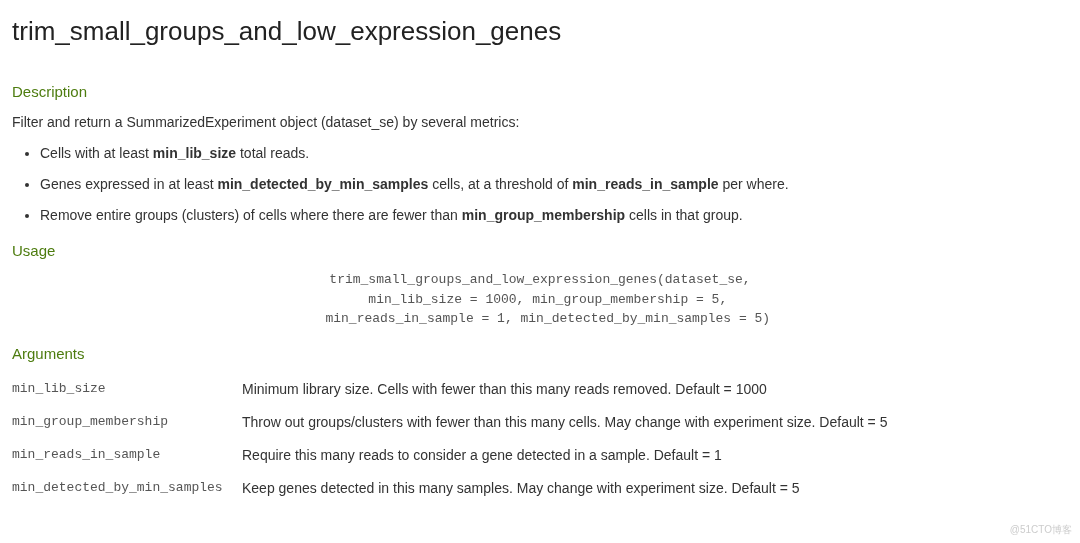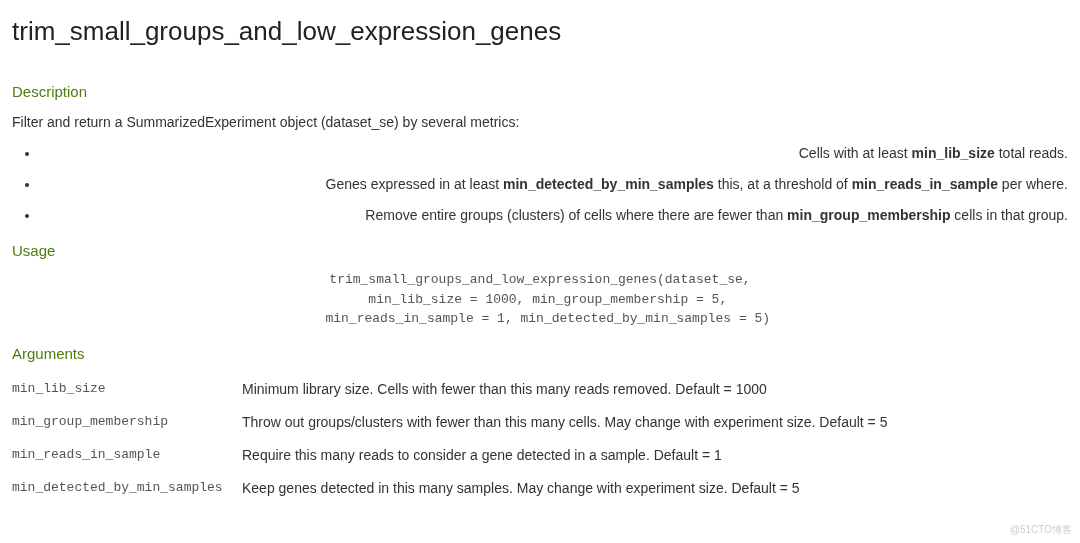--- a/index.html
+++ b/index.html
@@ -23,21 +23,20 @@
     font-weight: 400;
     color: #4d7c0f;
     margin: 14px 0 8px 0;
   }
   p.desc {
     margin: 6px 0 0 0;
   }
   ul.desc-list {
     margin: 4px 0 8px 0;
     padding-left: 28px;
-    text-align: right;
   }
   ul.desc-list li {
     margin: 10px 0;
   }
   .bold { font-weight: 700; }
   pre.usage {
     font-family: Consolas, "Courier New", monospace;
     font-size: 13px;
     color: #555;
     white-space: pre;
@@ -77,21 +76,21 @@
 
 <h3 class="section">Description</h3>
 
 <p class="desc">Filter and return a SummarizedExperiment object (dataset_se) by several metrics:</p>
 
 <ul class="desc-list">
   <li>
     <span>Cells with at least </span><span class="bold">min_lib_size</span><span> total reads.</span>
   </li>
   <li>
-    <span>Genes expressed in at least </span><span class="bold">min_detected_by_min_samples</span><span> this, at a threshold of </span><span class="bold">min_reads_in_sample</span><span> per where.</span>
+    <span>Genes expressed in at least </span><span class="bold">min_detected_by_min_samples</span><span> cells, at a threshold of </span><span class="bold">min_reads_in_sample</span><span> per where.</span>
   </li>
   <li>
     <span>Remove entire groups (clusters) of cells where there are fewer than </span><span class="bold">min_group_membership</span><span> cells in that group.</span>
   </li>
 </ul>
 
 <h3 class="section">Usage</h3>
 
 <pre class="usage">trim_small_groups_and_low_expression_genes(dataset_se,
   min_lib_size = 1000, min_group_membership = 5,

